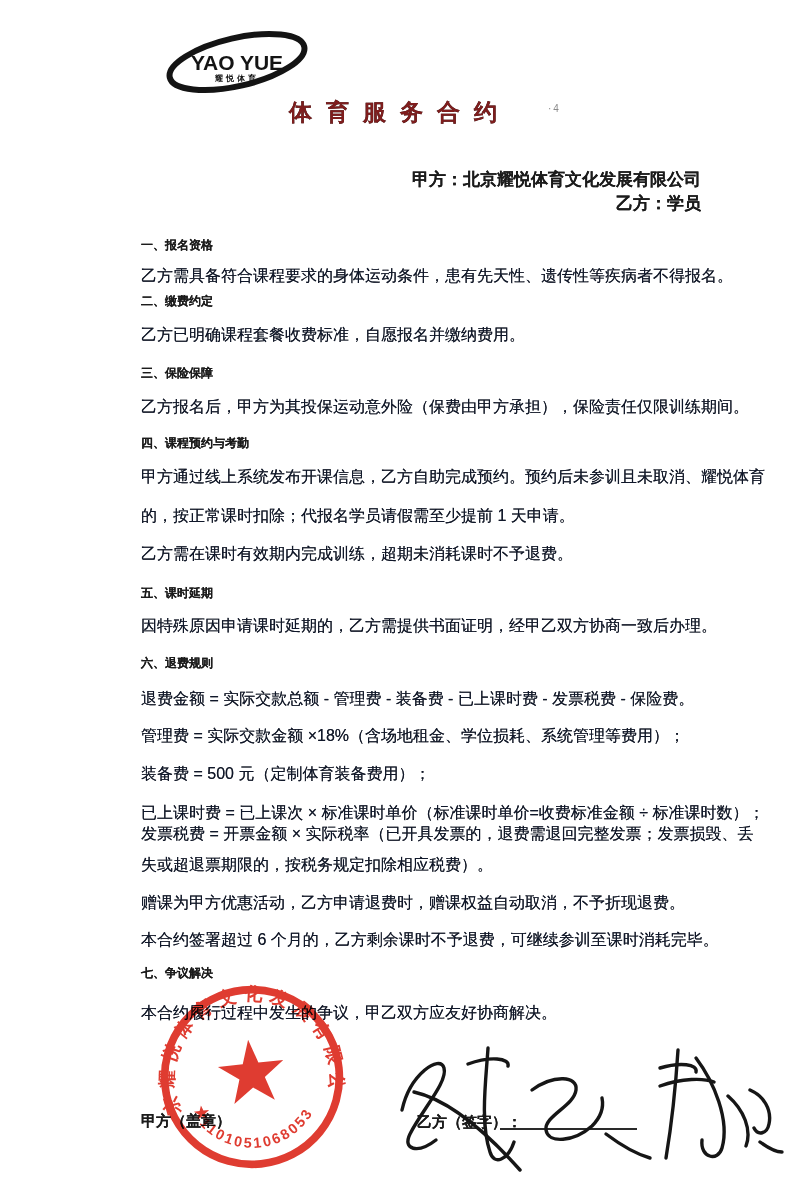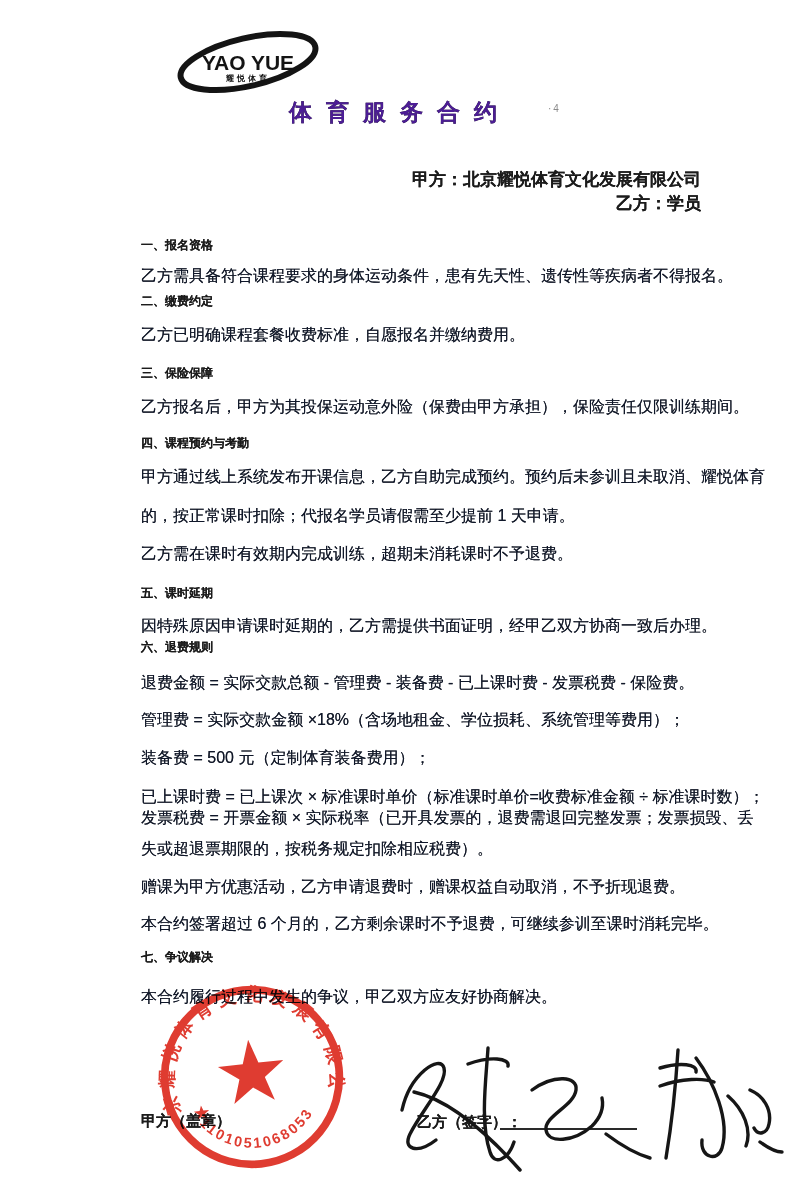--- a/index.html
+++ b/index.html
@@ -5,26 +5,26 @@
   html,body{margin:0;padding:0;background:#e8e8e8;}
   .doc{
     position:relative;
     width:800px;height:1186px;
     background:#ffffff;
     font-family:"Liberation Sans","DejaVu Sans",sans-serif;
     color:#1b1b1b;
     overflow:hidden;
     margin:0 auto;
   }
-  .logo{position:absolute;left:174px;top:28px;width:148px;height:68px;text-decoration:underline;}
+  .logo{position:absolute;left:163px;top:28px;width:148px;height:68px;text-decoration:underline;}
   .page-title{
     position:absolute;top:97px;left:0;right:0;
     text-align:center;
     font-size:23px;font-weight:bold;letter-spacing:14px;
-    color:#4c1d95;
+    color:#7f1d1d;
     text-shadow:0 0 .6px rgba(0,0,0,.9);
   }
   .title-artifact{
     position:absolute;left:548px;top:103px;
     font-size:10px;color:#8a8a8a;letter-spacing:2px;
   }
   .content{
     position:absolute;left:141px;top:168px;width:560px;
   }
   .line{white-space:nowrap;}
@@ -83,21 +83,21 @@
     <div class="line body" style="margin-top:13px">乙方报名后，甲方为其投保运动意外险（保费由甲方承担），保险责任仅限训练期间。</div>
 
     <div class="line heading" style="margin-top:15px">四、课程预约与考勤</div>
     <div class="line body" style="margin-top:13px">甲方通过线上系统发布开课信息，乙方自助完成预约。预约后未参训且未取消、耀悦体育</div>
     <div class="line body" style="margin-top:19px">的，按正常课时扣除；代报名学员请假需至少提前 1 天申请。</div>
     <div class="line body" style="margin-top:18px">乙方需在课时有效期内完成训练，超期未消耗课时不予退费。</div>
 
     <div class="line heading" style="margin-top:18px">五、课时延期</div>
     <div class="line body" style="margin-top:12px">因特殊原因申请课时延期的，乙方需提供书面证明，经甲乙双方协商一致后办理。</div>
 
-    <div class="line heading" style="">六、退费规则</div>
+    <div class="line heading" style="margin-top:16px">六、退费规则</div>
     <div class="line body" style="margin-top:15px">退费金额 = 实际交款总额 - 管理费 - 装备费 - 已上课时费 - 发票税费 - 保险费。</div>
     <div class="line body" style="margin-top:17px">管理费 = 实际交款金额 ×18%（含场地租金、学位损耗、系统管理等费用）；</div>
     <div class="line body" style="margin-top:18px">装备费 = 500 元（定制体育装备费用）；</div>
     <div class="line body" style="margin-top:19px">已上课时费 = 已上课次 × 标准课时单价（标准课时单价=收费标准金额 ÷ 标准课时数）；</div>
     <div class="line body" style="margin-top:1px">发票税费 = 开票金额 × 实际税率（已开具发票的，退费需退回完整发票；发票损毁、丢</div>
     <div class="line body" style="margin-top:11px">失或超退票期限的，按税务规定扣除相应税费）。</div>
     <div class="line body" style="margin-top:18px">赠课为甲方优惠活动，乙方申请退费时，赠课权益自动取消，不予折现退费。</div>
     <div class="line body" style="margin-top:17px">本合约签署超过 6 个月的，乙方剩余课时不予退费，可继续参训至课时消耗完毕。</div>
 
     <div class="line heading" style="margin-top:12px">七、争议解决</div>

